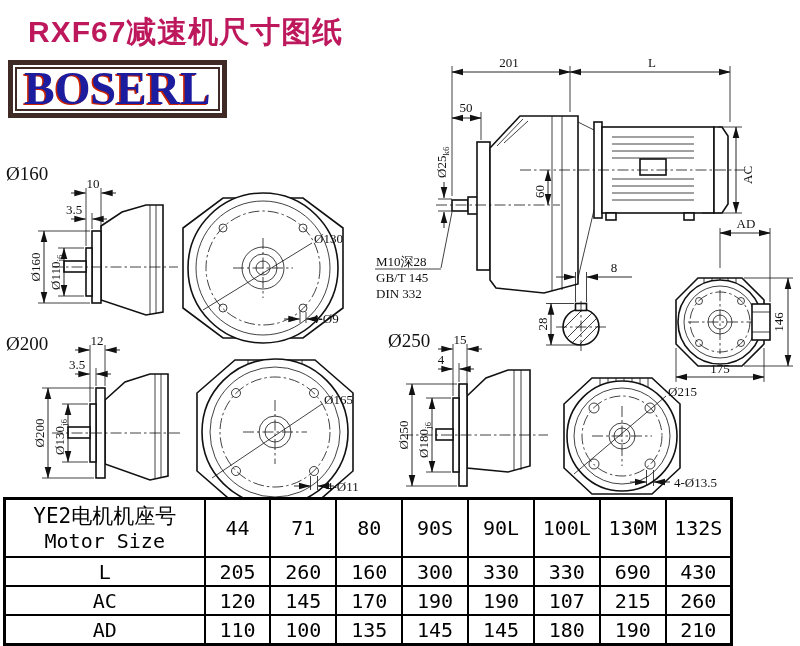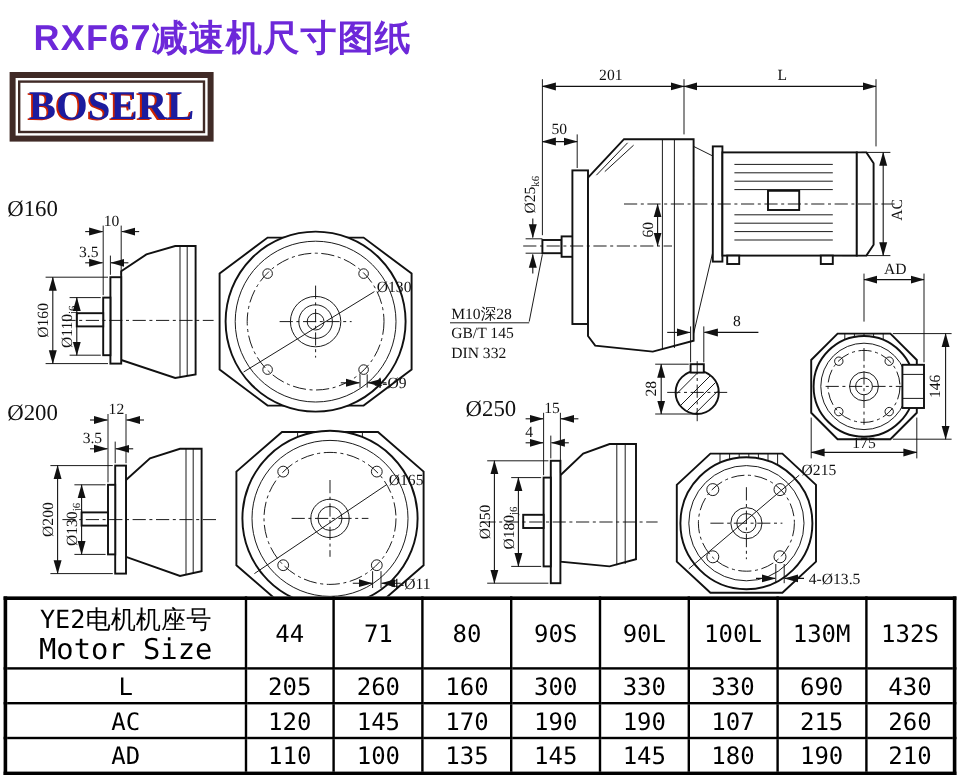--- a/index.html
+++ b/index.html
@@ -1,44 +1,44 @@
 <!DOCTYPE html>
 <html><head>
 <meta charset="utf-8">
 <style>
   html,body{margin:0;padding:0;background:#fff;}
   #stage{position:relative;width:800px;height:646px;background:#fff;overflow:hidden;
          font-family:"Liberation Sans",sans-serif;}
   
-  #title{position:absolute;left:28px;top:12px;font-size:30px;font-weight:bold;color:#6d28d9;
+  #title{position:absolute;left:28px;top:12px;font-size:30px;font-weight:bold;color:#be185d;
          letter-spacing:1px;white-space:nowrap;}
   #logo-outer{position:absolute;left:8px;top:60px;border:5px solid #402a26;background:#fff;padding:2px;}
   #logo-inner{border:2px solid #402a26;padding:0 7px;background:#fff;}
-  #logo-text{font-family:"Liberation Serif",serif;font-weight:bold;font-size:34px;line-height:40px;
+  #logo-text{font-family:"Liberation Serif",serif;font-weight:bold;font-size:46px;line-height:40px;
              color:#1c1c9e;text-shadow:-1.5px 1px 0 #cc2200;}
   
   svg{position:absolute;left:0;top:0;}
   .ol{fill:#fff;stroke:#111;stroke-width:1.6;}
   .th{fill:none;stroke:#111;stroke-width:0.8;}
   .cl{fill:none;stroke:#111;stroke-width:0.8;stroke-dasharray:11 3 2.5 3;}
   .dim{fill:none;stroke:#111;stroke-width:0.9;}
   .ext{fill:none;stroke:#111;stroke-width:0.8;}
   .dtx{font:13px "Liberation Serif",serif;fill:#111;}
   .sub{font:9px "Liberation Serif",serif;}
   .lbl{font:19px "Liberation Serif",serif;fill:#111;}
   .ann{font:13px "Liberation Serif",serif;fill:#111;}
   
-  #dim-table{position:absolute;left:3px;top:497px;width:794px;border-collapse:collapse;
+  #dim-table{position:absolute;left:3px;top:497px;width:730px;border-collapse:collapse;
              table-layout:fixed;border:3px solid #000;}
   #dim-table td{border:2px solid #000;text-align:center;vertical-align:middle;padding:0;
                 font-family:"DejaVu Sans Mono",monospace;font-size:20px;color:#000;}
   #dim-table tr.hdr td{height:56px;}
   #dim-table tr.val td{height:27px;}
   .hdr-cn{font-size:21px;line-height:25px;}
-  .hdr-en{font-size:24px;line-height:24px;}
+  .hdr-en{font-size:20px;line-height:24px;}
 </style>
 </head>
 <body>
 
 <div id="stage">
 
   <svg id="drawing" width="800" height="497" viewBox="0 0 800 497">
     <defs>
       <marker id="ar" viewBox="0 0 12 8" markerWidth="13" markerHeight="9" refX="11.5" refY="4" orient="auto-start-reverse">
           <path d="M12 4 L0 0.6 L0 7.4 Z" fill="#111"></path>

